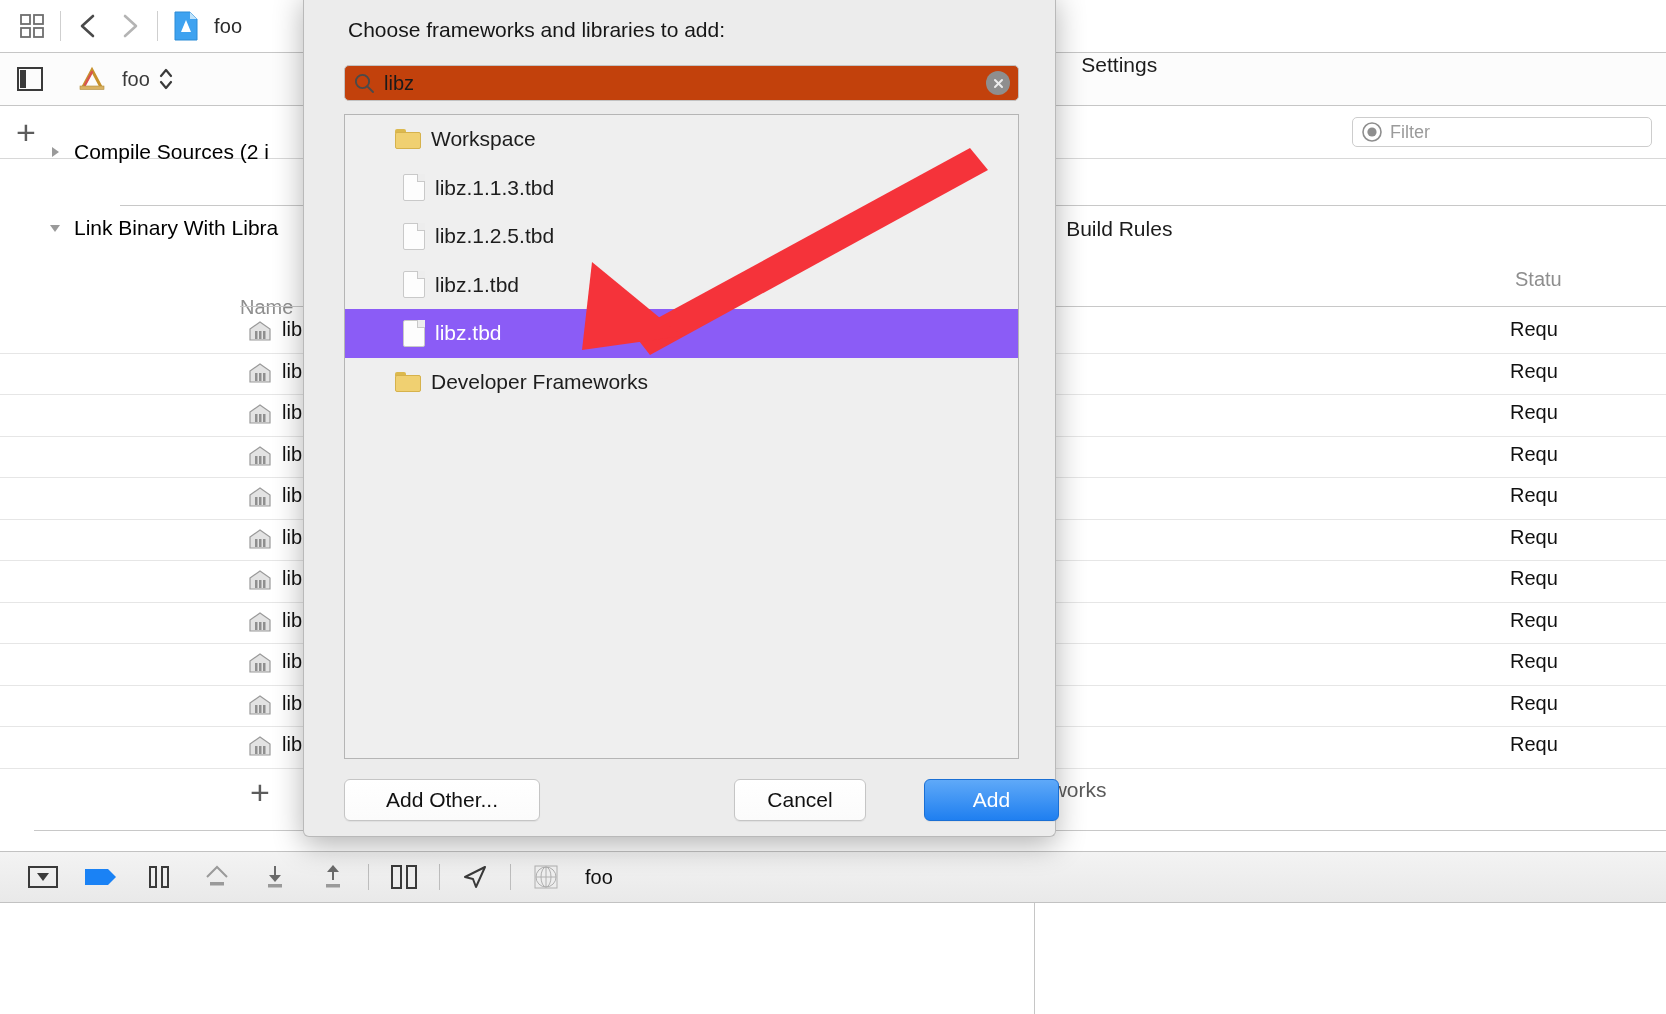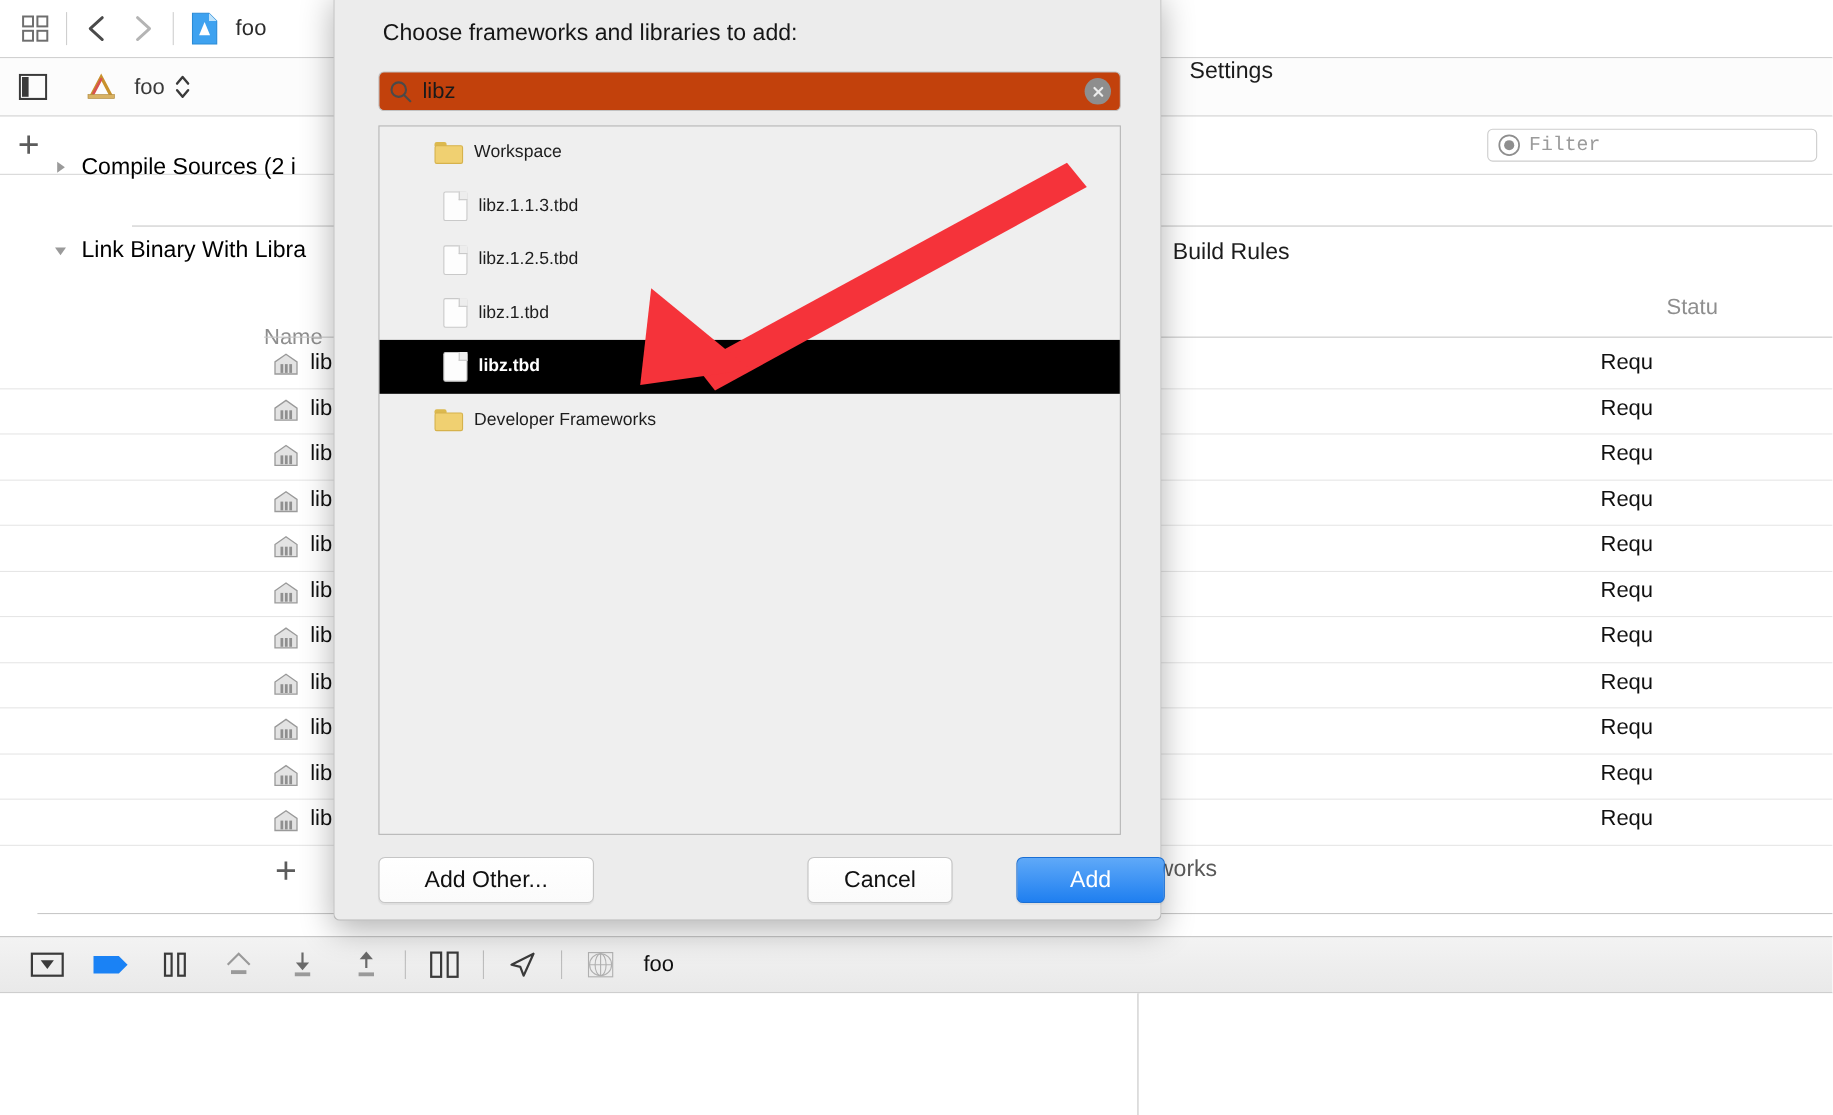--- a/index.html
+++ b/index.html
@@ -37,21 +37,21 @@
   .xc-filterbar {
     position:absolute; left:0; top:106px; width:1666px; height:53px;
     background:#ffffff; border-bottom:1px solid #d8d8d8;
     display:flex; align-items:center;
   }
   .plusbtn { width:52px; display:flex; align-items:center; justify-content:center;
     font-size:34px; font-weight:300; color:#5c5c5c; line-height:1; }
   .filter-field {
     position:absolute; right:14px; top:11px; width:300px; height:30px;
     border:1px solid #cdcdcd; border-radius:5px; background:#fff;
-    display:flex; align-items:center; padding-left:8px; gap:7px;font-family:Liberation Mono, monospace;
+    display:flex; align-items:center; padding-left:8px; gap:7px;
   }
   .filter-ph { font-size:18px; color:#9b9b9b; }
 
   
   .phase-row { position:absolute; left:0; width:1666px; display:flex; align-items:center; }
   #phase-compile { top:140px; left:44px; }
   #phase-link    { top:216px; left:44px; }
   .disclosure { width:22px; height:22px; display:flex; align-items:center; justify-content:center; color:#8b8b8b; }
   .phase-title { font-size:21px; font-weight:normal; color:#000; margin-left:8px; white-space:nowrap; }
 
@@ -59,21 +59,21 @@
 
   .tbl-header { position:absolute; top:268px; left:0; width:1666px; height:32px; }
   .th { position:absolute; font-size:20px; color:#8e8e8e; }
   #th-name { left:240px; top:0;margin-top:28px; }
   #th-status { left:1515px; top:0; }
 
   .lib-rows { position:absolute; top:312px; left:0; width:1666px; }
   .lib-row { position:relative; height:41.5px; border-bottom:1px solid #e6e6e6; }
   .lib-row .licon { position:absolute; left:246px; top:6px; width:28px; height:28px; }
   .lib-row .lname { position:absolute; left:282px; top:6px; font-size:20px; color:#111; }
-  .lib-row .lstatus { position:absolute; left:1455px; top:6px; font-size:20px; color:#111; white-space:nowrap; }
+  .lib-row .lstatus { position:absolute; left:1510px; top:6px; font-size:20px; color:#111; white-space:nowrap; }
 
   .add-lib-plus { position:absolute; left:250px; top:775px; font-size:34px; font-weight:300; color:#5c5c5c; line-height:1; }
   .embed-text { position:absolute; left:1040px; top:778px; font-size:21px; color:#5a5a5a; white-space:nowrap; }
 
   .bottom-bar {
     position:absolute; left:0; top:851px; width:1666px; height:52px;
     background:linear-gradient(#f3f3f3,#e9e9e9); border-top:1px solid #c2c2c2; border-bottom:1px solid #c2c2c2;
     display:flex; align-items:center; padding-left:14px; gap:0;
   }
   .bb-icon { width:58px; height:40px; display:flex; align-items:center; justify-content:center; color:#4a4a4a; }
@@ -99,24 +99,24 @@
   .clear-btn { width:24px; height:24px; border-radius:50%; background:#8e8e8e;
     display:flex; align-items:center; justify-content:center; color:#ececec; font-size:17px; line-height:1; }
 
   .listbox {
     position:absolute; left:40px; top:122px; width:675px; height:645px;
     background:#efefef; border:1px solid #b5b5b5;
   }
   .row {
     position:relative; height:48.5px; display:flex; align-items:center; padding-left:18px; gap:10px;
   }
-  .row.sel { background:#000000;font-weight:bold; }
+  .row.sel { background:#8b5cf6; }
   .row .rtwist { width:22px; display:flex; align-items:center; justify-content:center; color:#7e7e7e; }
   .row .rspacer { width:22px; }
-  .row .rlabel { font-size:16px; color:#1d1d1d; }
+  .row .rlabel { font-size:21px; color:#1d1d1d; }
   .row.sel .rlabel { color:#ffffff; }
   .indent1 { padding-left:18px; }
   .indent2 { padding-left:58px;text-align:center; }
 
   .folder-ico { width:26px; height:20px; position:relative; flex:0 0 auto; }
   .folder-ico .tab { position:absolute; left:0; top:0; width:11px; height:4px; background:#dcb94e; border-radius:2px 2px 0 0; }
   .folder-ico .body { position:absolute; left:0; top:3px; width:26px; height:17px; background:#f0d071;
       border:1px solid #d6b24c; border-radius:2px; }
 
   .doc-ico { width:22px; height:27px; position:relative; flex:0 0 auto; }

